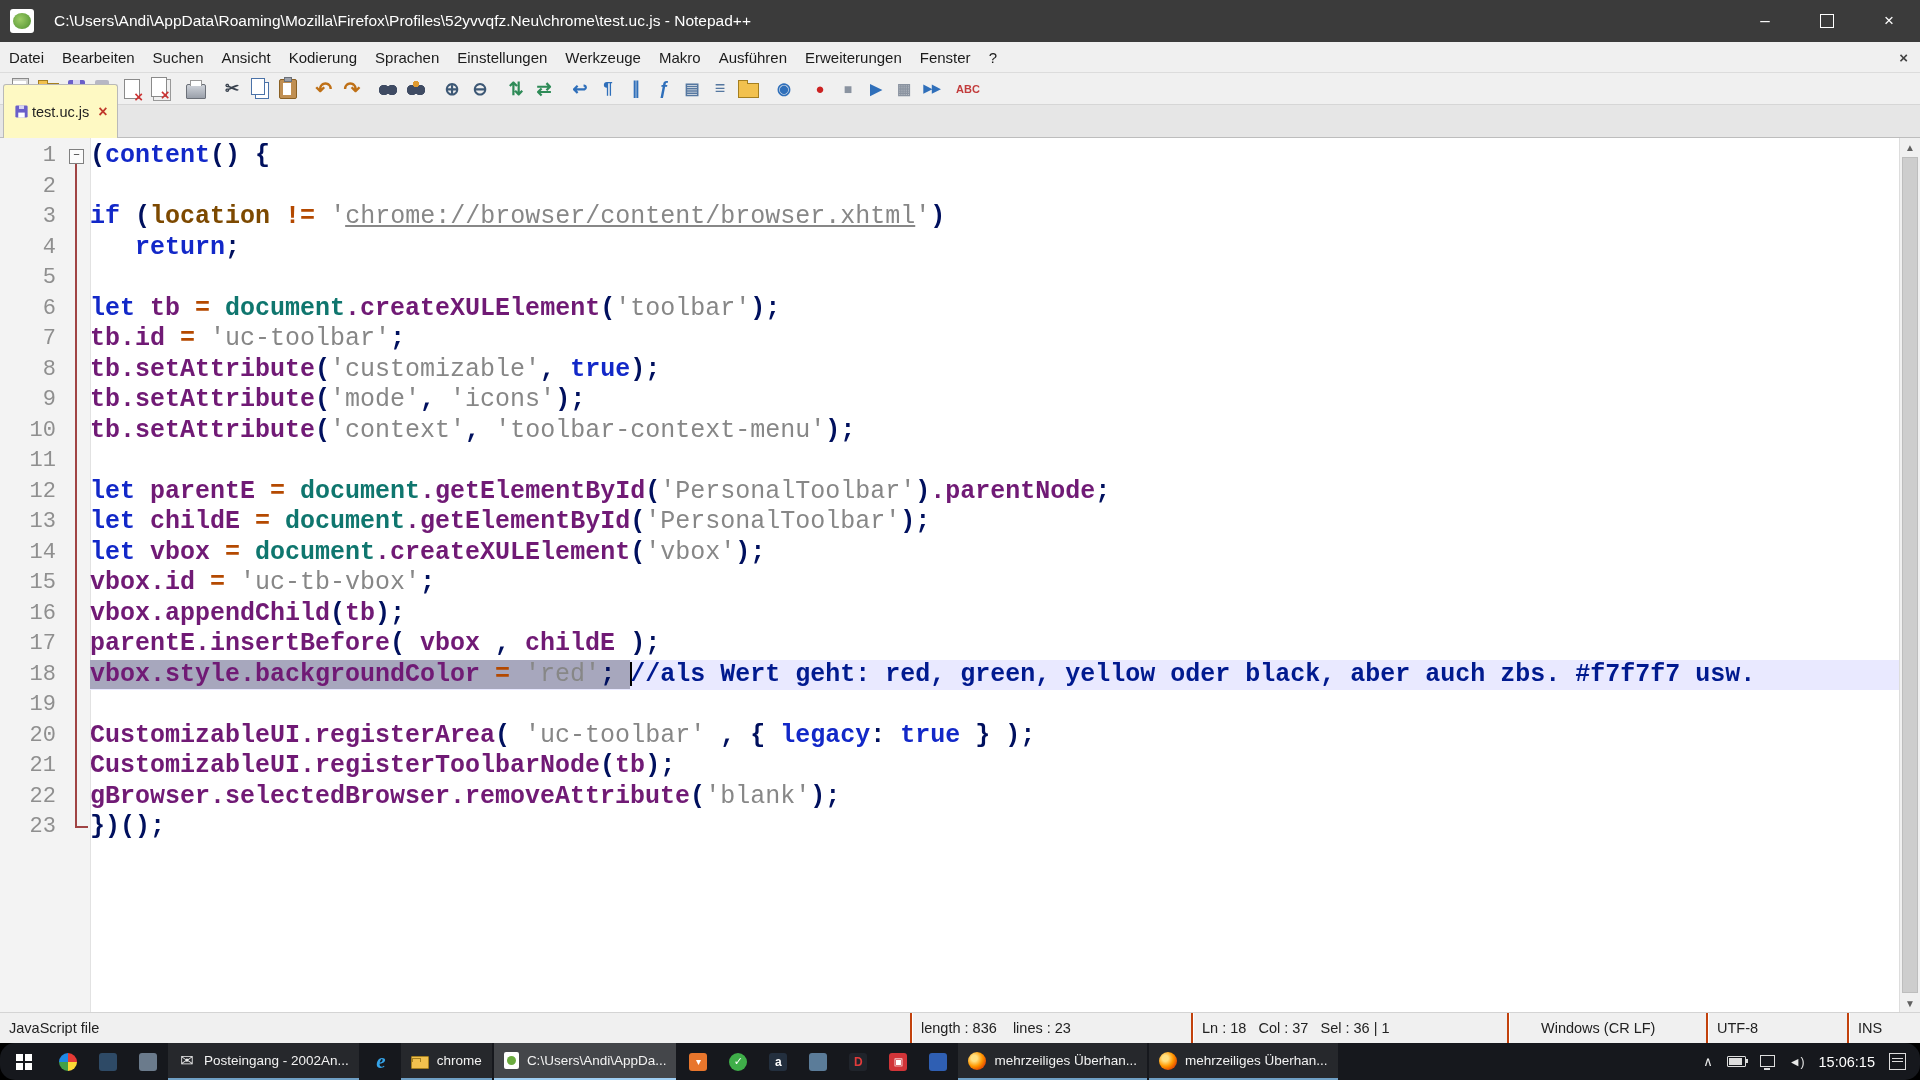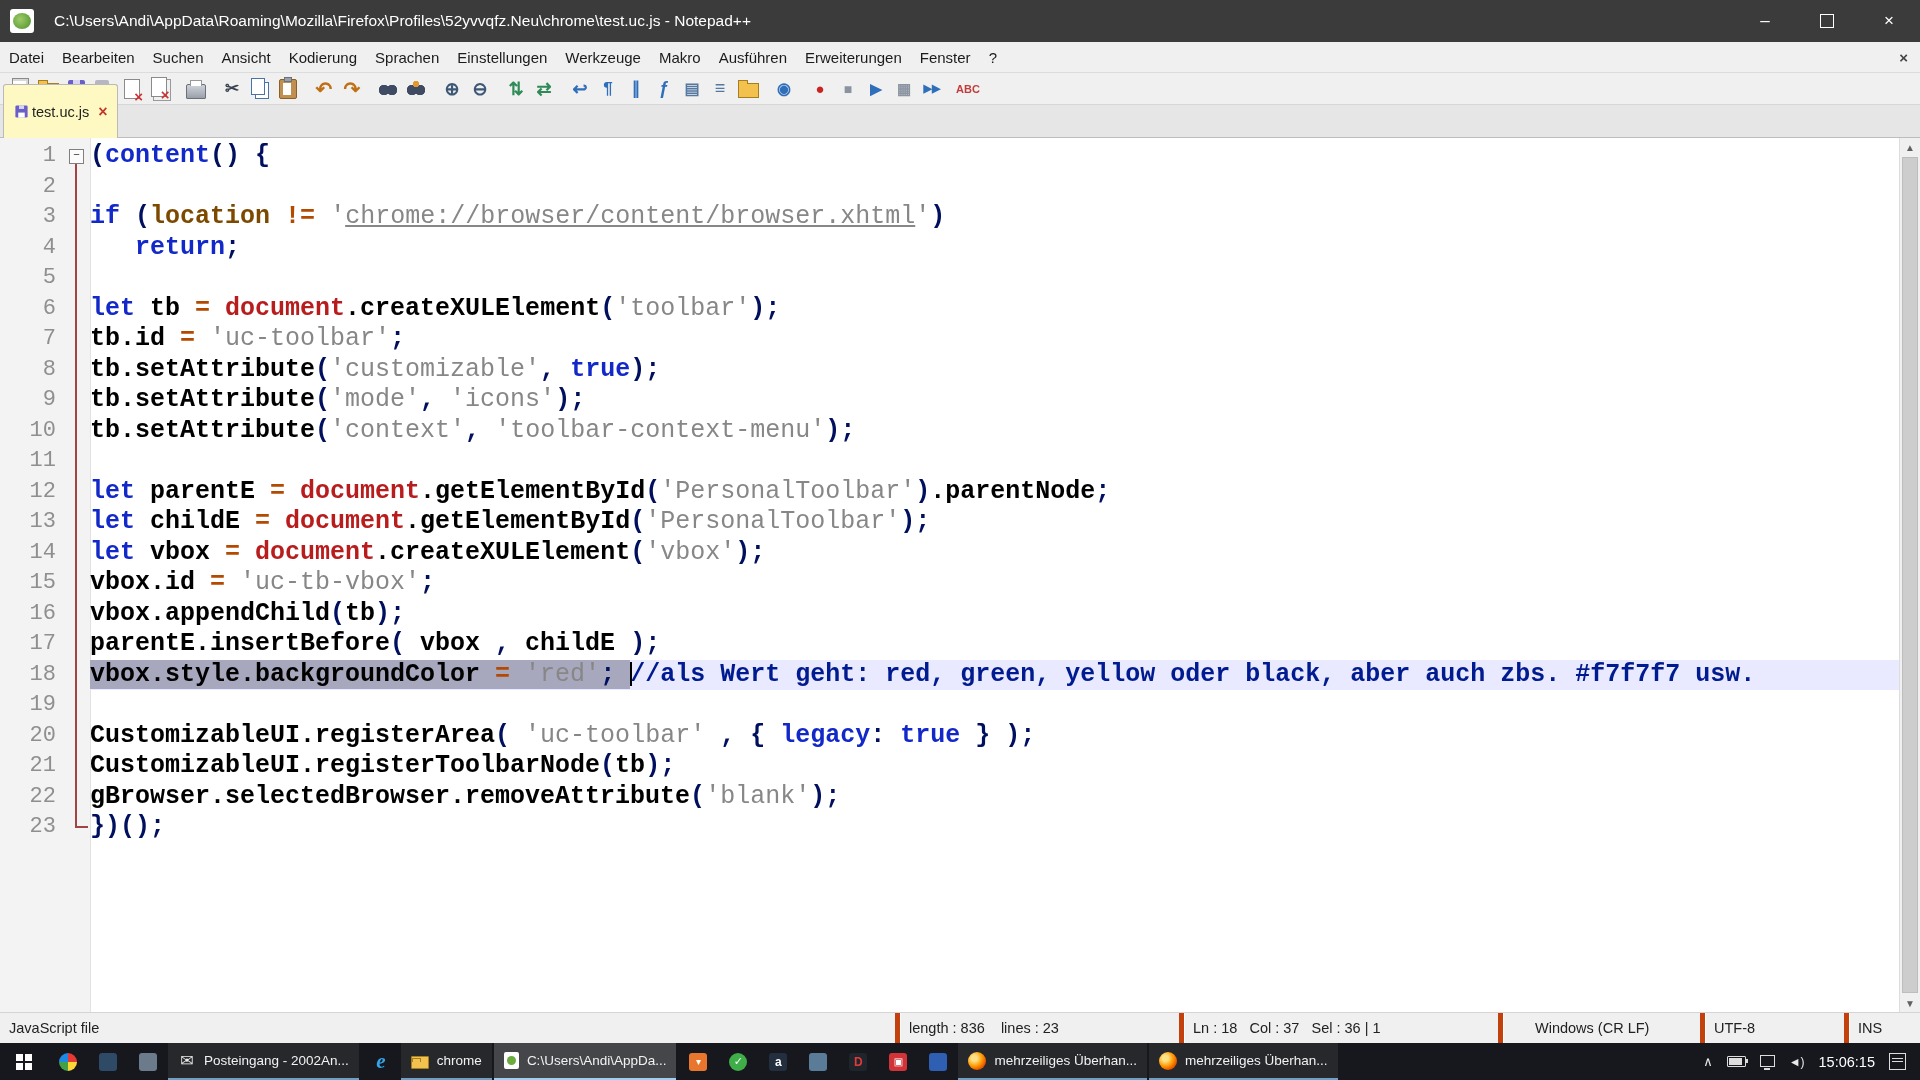--- a/index.html
+++ b/index.html
@@ -52,53 +52,53 @@
 
   
   .editor{position:relative;flex:1;background:#fff;overflow:hidden;}
   .margin-strip{position:absolute;left:0;top:0;bottom:0;width:90px;background:#f3f3f3;border-right:1px solid #e2e2e2;}
   .code-area{position:absolute;left:0;top:0;right:20px;padding-top:3px;font-family:"Liberation Mono",monospace;font-size:25px;}
   .code-line{display:flex;height:30.5px;line-height:30.5px;}
   .ln{width:56px;text-align:right;padding-right:8px;color:#8f8f8f;font-size:22px;flex:none;}
   .fold{width:26px;flex:none;}
   .code{flex:1;white-space:pre;}
   .code-line.current .code{background:#e9e9ff;}
-  .t-d{color:#000000;font-weight:bold;margin-top:48px;}
+  .t-d{color:#701a75;font-weight:bold;margin-top:48px;}
   .t-k{color:#1228c8;font-weight:bold;}
-  .t-n{color:#b91c1c;font-weight:bold;}
+  .t-n{color:#0f766e;font-weight:bold;}
   .t-w{color:#7d4900;font-weight:bold;}
   .t-o{color:#b44900;font-weight:bold;}
   .t-p{color:#00105e;font-weight:bold;}
   .t-s{color:#878787;}
   .t-su{color:#878787;text-decoration:underline;}
   .t-c{color:#001a8f;font-weight:bold;}
   .sel{background:#a7a7bd;}
   .caret{display:inline-block;width:0;height:24px;border-left:2px solid #000;vertical-align:middle;margin-right:-2px;}
   .fold-box{position:absolute;left:69px;top:11px;width:13px;height:13px;background:#fbfbfb;border:1px solid #808080;color:#333;
     font:11px/11px "Liberation Mono",monospace;text-align:center;z-index:3;}
   .fold-vline{position:absolute;left:75px;top:25px;height:664px;width:2px;background:#a04444;z-index:2;}
   .fold-foot{position:absolute;left:75px;top:688px;width:13px;height:2px;background:#a04444;z-index:2;}
   .vscroll{position:absolute;right:0;top:0;bottom:0;width:20px;background:#f0f0f0;border-left:1px solid #ddd;}
   .vs-arrow{position:absolute;left:0;width:20px;height:18px;display:flex;align-items:center;justify-content:center;font-size:10px;color:#606060;}
   .vs-up{top:0;} .vs-down{bottom:0;}
   .vthumb{position:absolute;left:2px;right:2px;top:19px;bottom:19px;background:#cdcdcd;border:1px solid #bdbdbd;}
 
   
   .statusbar{height:30px;background:#f0f0f0;border-top:1px solid #d4d4d4;display:flex;align-items:stretch;font-size:14.5px;color:#222;flex:none;}
   .sb-sec{display:flex;align-items:center;padding-left:9px;white-space:pre;overflow:hidden;}
-  .sb-sec + .sb-sec{border-left:5px solid #c2410c;box-shadow:inset 1px 0 0 #fff;}
+  .sb-sec + .sb-sec{border-left:2px solid #c2410c;box-shadow:inset 1px 0 0 #fff;}
   .sb-doctype{flex:1;}
   .sb-dims{width:270px;flex:none;}
   .sb-pos{width:305px;flex:none;}
   .sb-eol{width:165px;flex:none;padding-left:32px;}
   .sb-enc{width:130px;flex:none;}
   .sb-ins{width:62px;flex:none;}
 
   
-  .taskbar{height:37px;background:#16181d;display:flex;align-items:stretch;color:#fff;flex:none;}
+  .taskbar{height:37px;background:#16181d;display:flex;align-items:stretch;color:#fff;flex:none;border-radius:15px;}
   .start{width:48px;display:flex;align-items:center;justify-content:center;flex:none;}
   .win-logo{width:16px;height:16px;background:
     linear-gradient(#fff,#fff) 0 0/7px 7px no-repeat,
     linear-gradient(#fff,#fff) 9px 0/7px 7px no-repeat,
     linear-gradient(#fff,#fff) 0 9px/7px 7px no-repeat,
     linear-gradient(#fff,#fff) 9px 9px/7px 7px no-repeat;}
   .task-items{display:flex;align-items:stretch;}
   .task-pin{width:40px;display:flex;align-items:center;justify-content:center;flex:none;}
   .task-btn{display:flex;align-items:center;padding:0 10px;margin-right:2px;max-width:210px;
     background:rgba(255,255,255,.07);border-bottom:2px solid #6f9fc4;}

